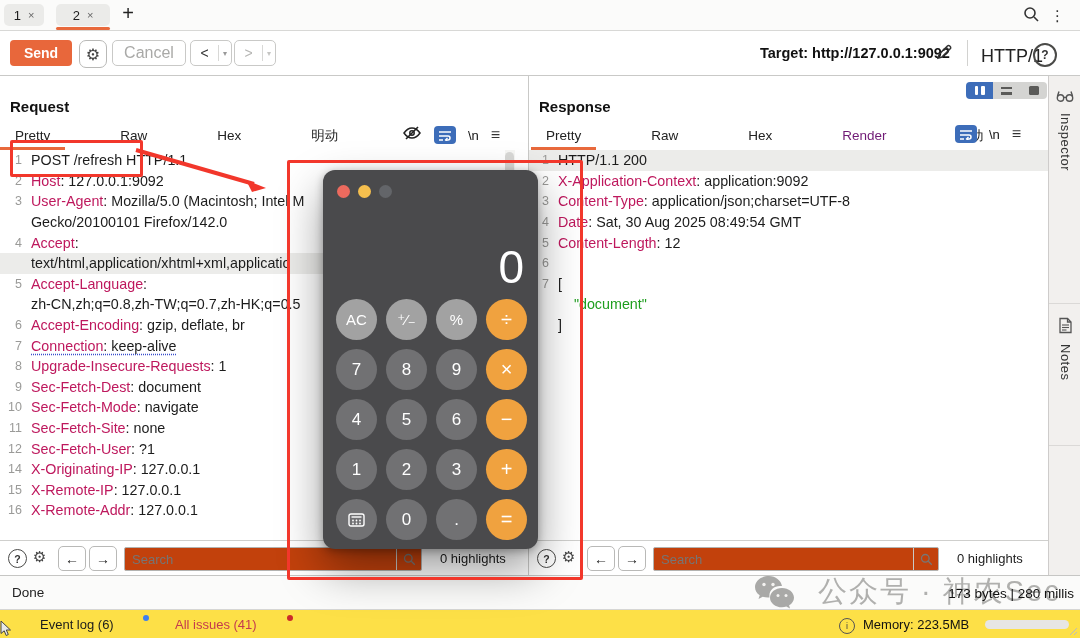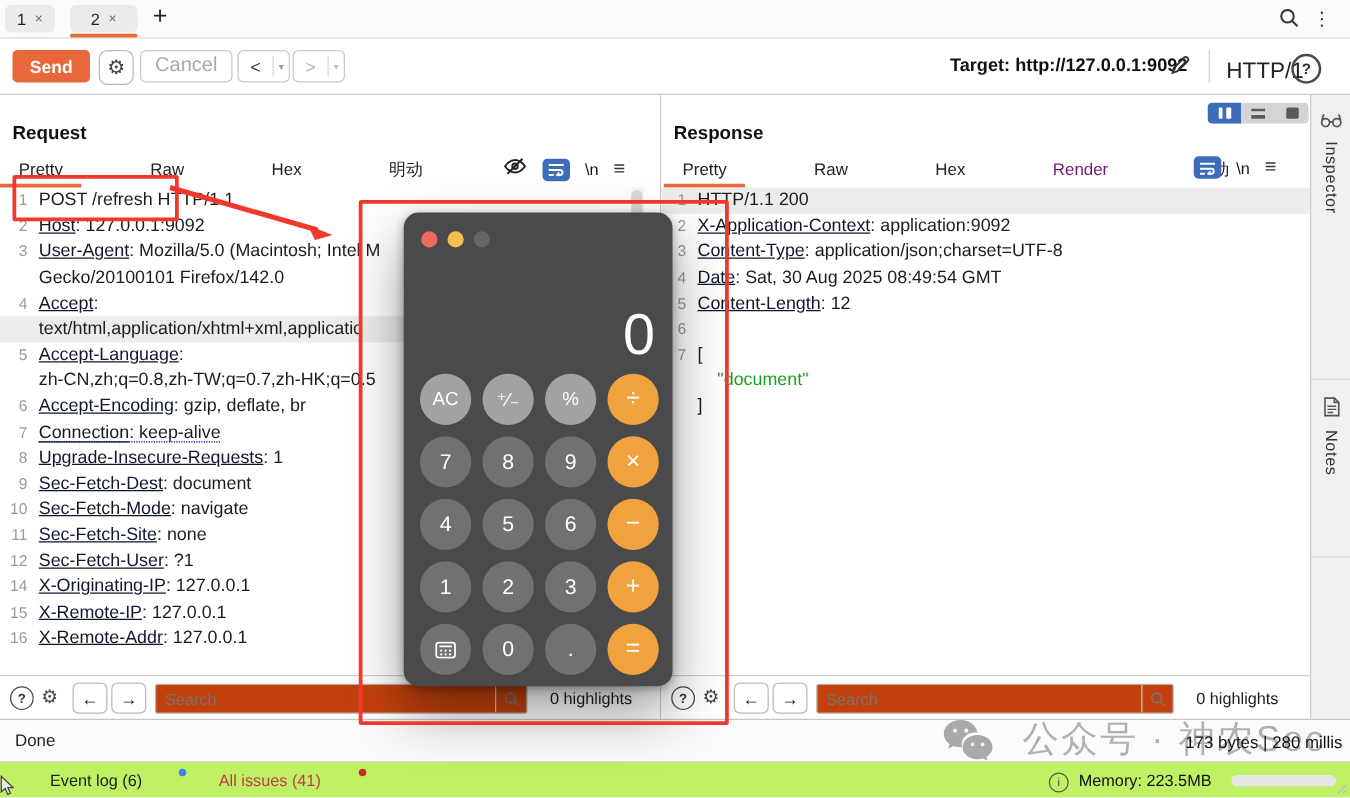--- a/index.html
+++ b/index.html
@@ -45,21 +45,21 @@
   .nl{font-size:13px;color:#111;}
   .menu{font-size:16px;color:#333;}
 
   .editor{position:absolute;left:0;right:0;top:74px;bottom:34px;overflow:hidden;}
   .erow{display:flex;height:20.6px;align-items:center;}
   .erow.hl{background:#ececea;}
   .num{width:22px;text-align:right;margin-right:9px;color:#9a9a98;font-size:12.5px;flex:none;}
   .response .num{width:16px;margin-left:4px;}
   .txt{font-size:14.3px;color:#1c1c1c;white-space:pre;}
   .txt.dotted{text-decoration:underline dotted #3a4ecc;text-underline-offset:3px;}
-  .txt .k{color:#0f172a;text-decoration:underline;}
+  .txt .k{color:#be185d;}
   .txt .v{color:#1c1c1c;}
   .txt .g{color:#1e9e1e;}
   .scrolltrack{position:absolute;left:505px;top:74px;width:10px;height:391px;background:#f6f6f4;}
   .scrollthumb{position:absolute;left:505px;top:76px;width:9px;height:185px;background:#d8d8d6;border-radius:5px;}
 
   .efooter{position:absolute;left:0;right:0;bottom:0;height:34px;border-top:1px solid #cfcfcd;background:#fff;}
   .fhelp{position:absolute;left:8px;top:8px;width:17px;height:17px;border:1.6px solid #4a4a48;border-radius:50%;display:flex;align-items:center;justify-content:center;font-size:10.5px;font-weight:bold;color:#333;}
   .fgear{position:absolute;left:33px;top:7px;font-size:15px;color:#444;}
   .fnav{position:absolute;top:5px;width:26px;height:23px;border:1px solid #b9b9b7;border-radius:5px;display:flex;align-items:center;justify-content:center;font-size:14px;color:#222;background:#fff;}
   .fsearch{position:absolute;top:6px;height:22px;border:1px solid #b3b3b1;border-radius:2px;background:#c2410c;display:flex;align-items:center;}
@@ -79,21 +79,21 @@
 
   
   .sidebar{position:absolute;left:1048px;top:76px;width:32px;height:499px;background:#f2f0ee;border-left:1px solid #cecccb;}
   .side-sec{position:relative;width:100%;border-bottom:1px solid #dbd9d7;display:flex;flex-direction:column;align-items:center;padding-top:13px;box-sizing:border-box;}
   .side-sec .vlabel{writing-mode:vertical-rl;font-size:13px;color:#333;margin-top:10px;letter-spacing:.5px;}
 
   
   .statusrow{position:absolute;left:0;top:575px;width:1080px;height:34px;background:#fbfbfa;border-top:1px solid #c6c6c4;box-sizing:border-box;}
   .done{position:absolute;left:12px;top:9px;font-size:13.5px;color:#222;}
   .metrics{position:absolute;right:6px;top:10px;font-size:13.5px;color:#111;z-index:7;}
-  .bottombar{position:absolute;left:0;top:609px;width:1080px;height:29px;background:#bef264;border-top:1px solid #d6d6d4;box-sizing:border-box;}
+  .bottombar{position:absolute;left:0;top:609px;width:1080px;height:29px;background:#fde047;border-top:1px solid #d6d6d4;box-sizing:border-box;}
   .eventlog{position:absolute;left:40px;top:7px;font-size:13px;color:#1c1c1c;}
   .bdot{position:absolute;width:6px;height:6px;border-radius:50%;top:5px;}
   .allissues{position:absolute;left:175px;top:7px;font-size:13px;color:#c43a4e;}
   .meminfo{position:absolute;left:839px;top:8px;width:14px;height:14px;border:1.4px solid #555;border-radius:50%;display:flex;align-items:center;justify-content:center;font-size:9px;color:#444;}
   .memtext{position:absolute;left:863px;top:7px;font-size:13px;color:#111;}
   .mempill{position:absolute;left:985px;top:10px;width:84px;height:9px;border-radius:5px;background:#e7e6e4;}
 
   
   .wm{position:absolute;left:752px;top:572px;z-index:6;display:flex;align-items:center;gap:8px;}
   .wm .wmtext{font-size:29px;color:#b0b0ae;letter-spacing:2px;white-space:nowrap;margin-left:12px;}

